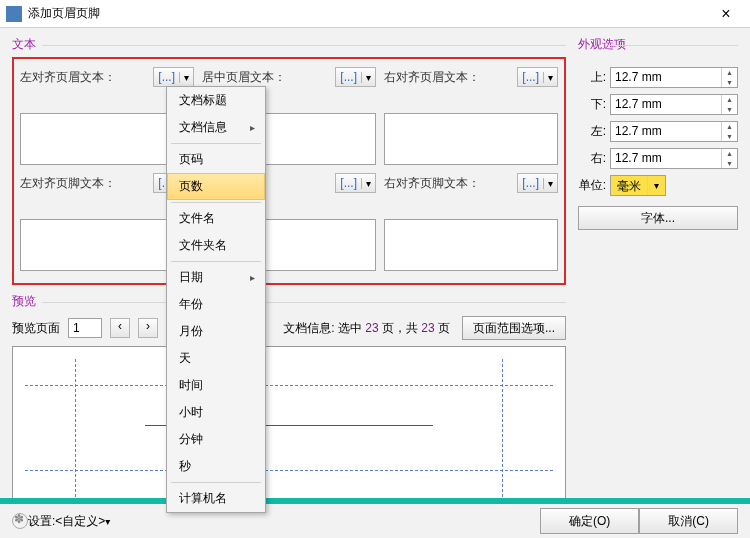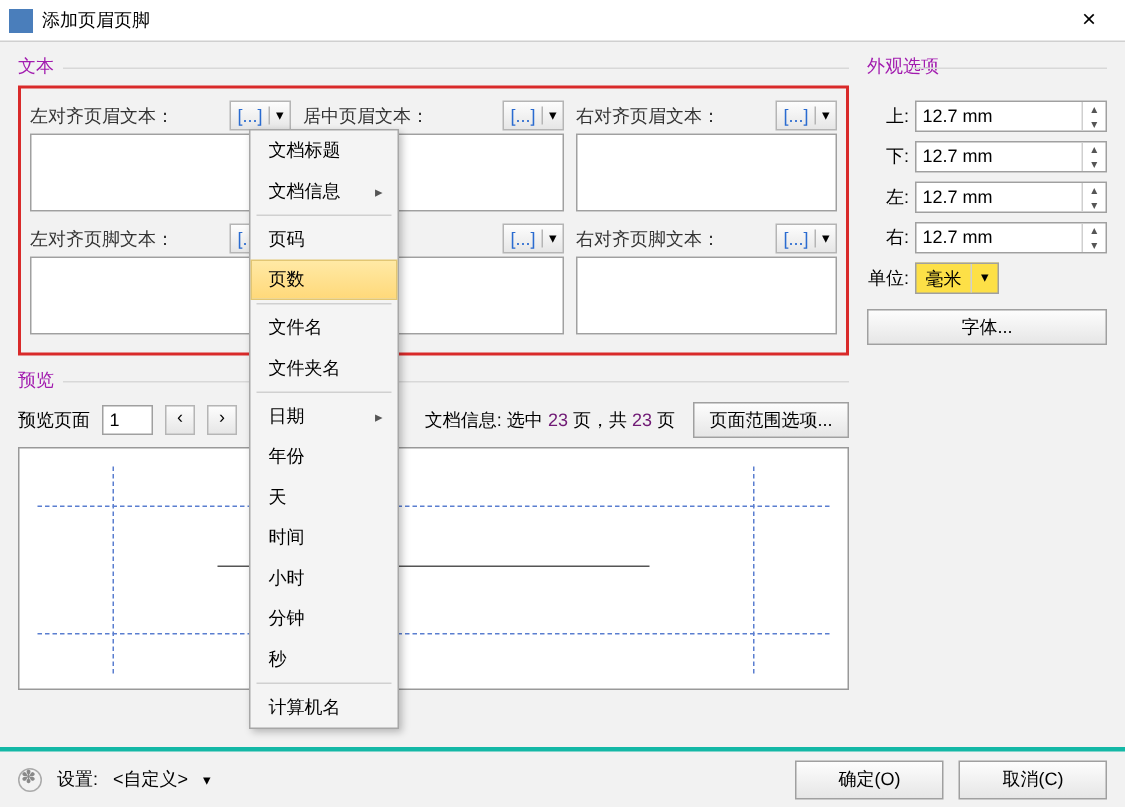--- a/index.html
+++ b/index.html
@@ -15,21 +15,21 @@
 .main-columns { display: flex; gap: 12px; }
 .left-col { flex: 1; position: relative; }
 .right-col { width: 160px; }
 
 .group-label { color: #a21caf; margin-bottom: 4px; position: relative; }
 .group-label::after { content: ""; position: absolute; left: 30px; right: 0; top: 50%; border-top: 1px solid #d8d8d8; }
 
 .redbox { border: 2px solid #d92a2a; padding: 4px 6px 12px 6px; }
 
 .row { display: flex; gap: 8px; margin-top: 4px; }
-.column-third { flex: 1; display: flex; flex-direction: column; }
+.column-third { flex: 1; display: flex; flex-direction: column; gap: 24px; }
 .field-head { display: flex; align-items: center; justify-content: space-between; margin-bottom: 2px; }
 .field-head .lbl { color: #333; }
 .marker-btn { display: inline-flex; align-items: center; border: 1px solid #b5b5b5; background: linear-gradient(#fdfdfd, #e6e6e6); height: 20px; }
 .marker-btn .code { color: #2a6bd0; padding: 0 4px; }
 .marker-btn .arrow { border-left: 1px solid #b5b5b5; padding: 0 4px; font-size: 10px; }
 .text-area { border: 1px solid #a0a0a0; background: #fff; height: 52px; }
 
 .margins-row { display: flex; align-items: center; margin-bottom: 6px; }
 .margins-row .lbl { width: 28px; text-align: right; margin-right: 4px; }
 .spinner { flex: 1; display: flex; border: 1px solid #a0a0a0; background: #fff; height: 21px; }
@@ -56,21 +56,21 @@
 .dashline-h { position: absolute; left: 0; right: 0; border-top: 1px dashed #5a7ed0; }
 .dashline-v { position: absolute; top: 0; bottom: 0; border-left: 1px dashed #5a7ed0; }
 .content-line { position: absolute; left: 120px; right: 120px; top: 66px; border-top: 1px solid #555; }
 
 .dropdown-menu { position: absolute; left: 166px; top: 58px; width: 100px; background: #f4f4f4; border: 1px solid #a7a7a7; box-shadow: 2px 2px 5px rgba(0,0,0,0.25); z-index: 50; }
 .dropdown-menu .mitem { padding: 5px 10px 5px 12px; display: flex; justify-content: space-between; align-items: center; cursor: default; }
 .dropdown-menu .mitem.active { background: linear-gradient(#ffe9a5, #ffd97a); border: 1px solid #e2c673; padding: 4px 9px 4px 11px; }
 .dropdown-menu .sub { font-size: 10px; color: #555; }
 .dropdown-menu .sep { border-top: 1px solid #d0d0d0; margin: 2px 4px; }
 
-.footer-bar { position: absolute; left: 0; right: 0; bottom: 0; height: 40px; background: #f2f2f2; border-top: 3px solid #14b8a6; display: flex; align-items: center; padding: 0 12px; gap: 10px; }
+.footer-bar { position: absolute; left: 0; right: 0; bottom: 0; height: 40px; background: #f2f2f2; border-top: 6px solid #14b8a6; display: flex; align-items: center; padding: 0 12px; gap: 0; }
 .footer-bar .gear { width: 16px; height: 16px; border: 1px solid #aaa; border-radius: 8px; position: relative; }
 .footer-bar .gear::before { content: "✽"; position: absolute; left: 1px; top: -2px; font-size: 12px; color: #888; }
 .footer-bar .spacer { flex: 1; }
 .btn-main { border: 1px solid #a0a0a0; background: linear-gradient(#fdfdfd, #e6e6e6); height: 26px; padding: 0 28px; }
 
 </style>
 </head>
 <body>
 
 <div class="titlebar">
@@ -259,20 +259,23 @@
       </div>
     <div class="sep"></div>
     <div class="mitem">
         <span>日期</span>
         <span class="sub">▸</span>
       </div>
     <div class="mitem">
         <span>年份</span>
       </div>
     <div class="mitem">
+        <span>月份</span>
+      </div>
+    <div class="mitem">
         <span>天</span>
       </div>
     <div class="mitem">
         <span>时间</span>
       </div>
     <div class="mitem">
         <span>小时</span>
       </div>
     <div class="mitem">
         <span>分钟</span>

